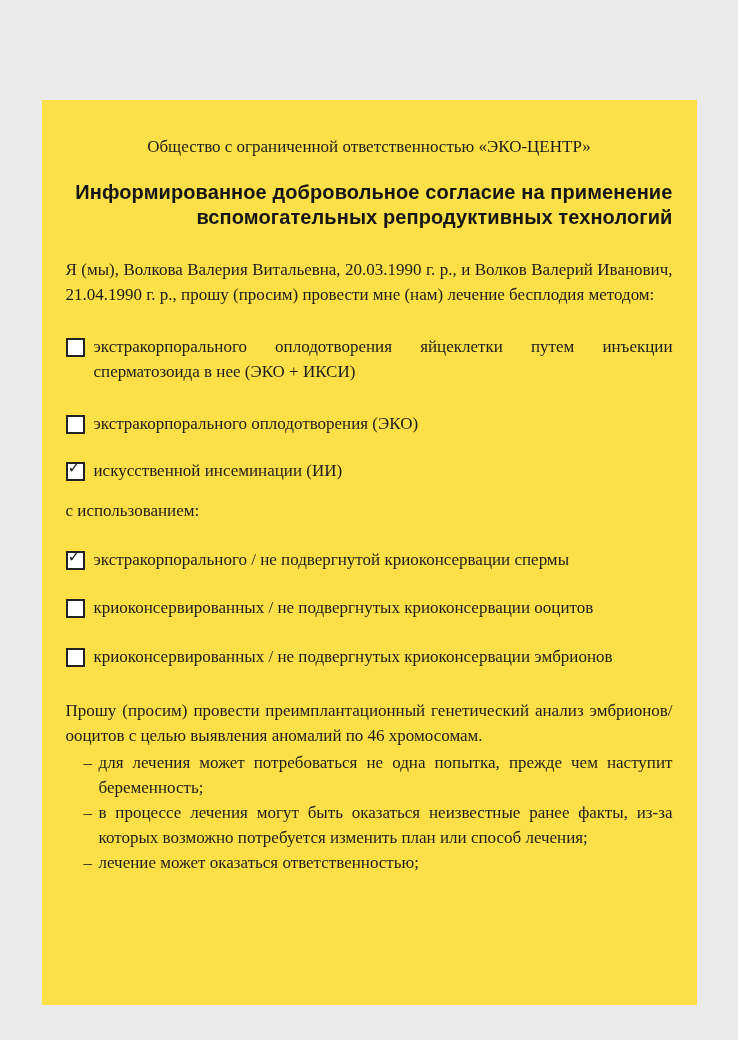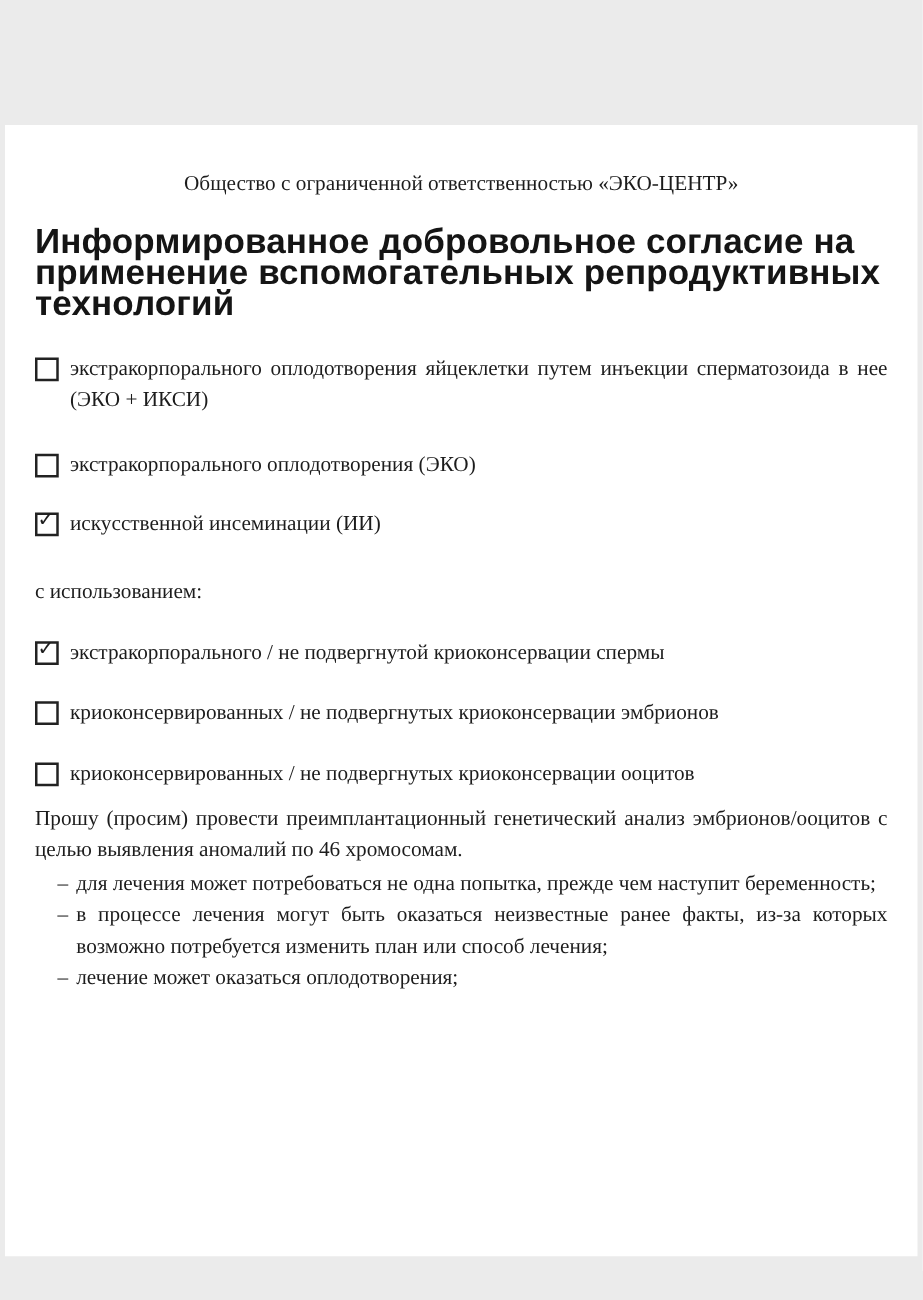--- a/index.html
+++ b/index.html
@@ -5,59 +5,59 @@
   html, body {
     margin: 0;
     padding: 0;
     background: #ebebeb;
   }
   body {
     width: 738px;
     min-height: 1040px;
   }
   .paper {
-    width: 730px;
+    width: 655px;
     min-height: 905px;
     margin: 100px auto 35px;
-    background: #ffffff;
+    background: #fde047;
     box-sizing: border-box;
     padding: 36px 24px 20px 24px;
     color: #1c1c1c;
     font-family: "Liberation Serif", "DejaVu Serif", serif;
     font-size: 17px;
   }
   .org-line {
     text-align: center;
     line-height: 22px;
   }
   .doc-title {
     margin-top: 22px;
     font-family: "Liberation Sans", "DejaVu Sans", sans-serif;
     font-weight: bold;
-    font-size: 28px;
+    font-size: 20px;
     line-height: 25px;
-    text-align: left;
+    text-align: right;
     color: #151515;
     letter-spacing: 0.1px;
   }
   .paragraph {
     text-align: justify;
     line-height: 24.5px;
   }
   .intro { margin-top: 28px; }
   .option {
     display: flex;
     text-align: justify;
     line-height: 24.5px;
   }
   .mt-28 { margin-top: 28px; }
   .mt-26 { margin-top: 26px; }
   .mt-24 { margin-top: 24px; }
   .mt-22 { margin-top: 22px; }
-  .mt-30 { margin-top: 12px; }
+  .mt-30 { margin-top: 30px; }
   .checkbox {
     flex: 0 0 15px;
     width: 15px;
     height: 15px;
     border: 2px solid #222222;
     margin: 3px 9px 0 0;
     position: relative;
     background: #ffffff;
   }
   .check-glyph {
@@ -67,21 +67,21 @@
     top: -4px;
     font-family: "DejaVu Sans", sans-serif;
     font-size: 16px;
     font-weight: bold;
     line-height: 1;
     color: #1c1c1c;
   }
   .checkbox[data-checked="true"] .check-glyph { display: block; }
   .option-label { flex: 1; }
   .usage-heading {
-    margin-top: 30px;
+    margin-top: 16px;
     line-height: 24.5px;
   }
   .bullets {
     margin-top: 2px;
     padding-left: 18px;
   }
   .bullet {
     display: flex;
     line-height: 25px;
   }
@@ -95,20 +95,21 @@
 </style>
 </head>
 <body>
 
 <div class="paper">
 
   <div class="org-line">Общество с ограниченной ответственностью «ЭКО-ЦЕНТР»</div>
 
   <div class="doc-title">Информированное добровольное согласие на применение вспомогательных репродуктивных технологий</div>
 
+  <div class="paragraph intro">Я (мы), Волкова Валерия Витальевна, 20.03.1990 г. р., и Волков Валерий Иванович, 21.04.1990 г. р., прошу (просим) провести мне (нам) лечение бесплодия методом:</div>
 
   <div>
     <div class="option mt-28">
       <span class="checkbox" data-checked="false"></span>
       <span class="option-label">экстракорпорального оплодотворения яйцеклетки путем инъекции сперматозоида в нее (ЭКО + ИКСИ)</span>
     </div>
     <div class="option mt-28">
       <span class="checkbox" data-checked="false"></span>
       <span class="option-label">экстракорпорального оплодотворения (ЭКО)</span>
     </div>
@@ -124,39 +125,39 @@
 
   <div>
     <div class="option mt-24">
       <span class="checkbox" data-checked="true">
           <span class="check-glyph">✓</span>
         </span>
       <span class="option-label">экстракорпорального / не подвергнутой криоконсервации спермы</span>
     </div>
     <div class="option mt-24">
       <span class="checkbox" data-checked="false"></span>
-      <span class="option-label">криоконсервированных / не подвергнутых криоконсервации эмбрионов</span>
+      <span class="option-label">криоконсервированных / не подвергнутых криоконсервации ооцитов</span>
     </div>
     <div class="option mt-24">
       <span class="checkbox" data-checked="false"></span>
-      <span class="option-label">криоконсервированных / не подвергнутых криоконсервации ооцитов</span>
+      <span class="option-label">криоконсервированных / не подвергнутых криоконсервации эмбрионов</span>
     </div>
   </div>
 
   <div class="paragraph mt-30">Прошу (просим) провести преимплантационный генетический анализ эмбрионов/ооцитов с целью выявления аномалий по 46 хромосомам.</div>
 
 
   <div class="bullets">
     <div class="bullet">
       <span class="dash">–</span>
       <span class="bullet-text">для лечения может потребоваться не одна попытка, прежде чем наступит беременность;</span>
     </div>
     <div class="bullet">
       <span class="dash">–</span>
       <span class="bullet-text">в процессе лечения могут быть оказаться неизвестные ранее факты, из-за которых возможно потребуется изменить план или способ лечения;</span>
     </div>
     <div class="bullet">
       <span class="dash">–</span>
-      <span class="bullet-text">лечение может оказаться оплодотворения;</span>
+      <span class="bullet-text">лечение может оказаться ответственностью;</span>
     </div>
   </div>
 
 </div>
 
 </body></html>

